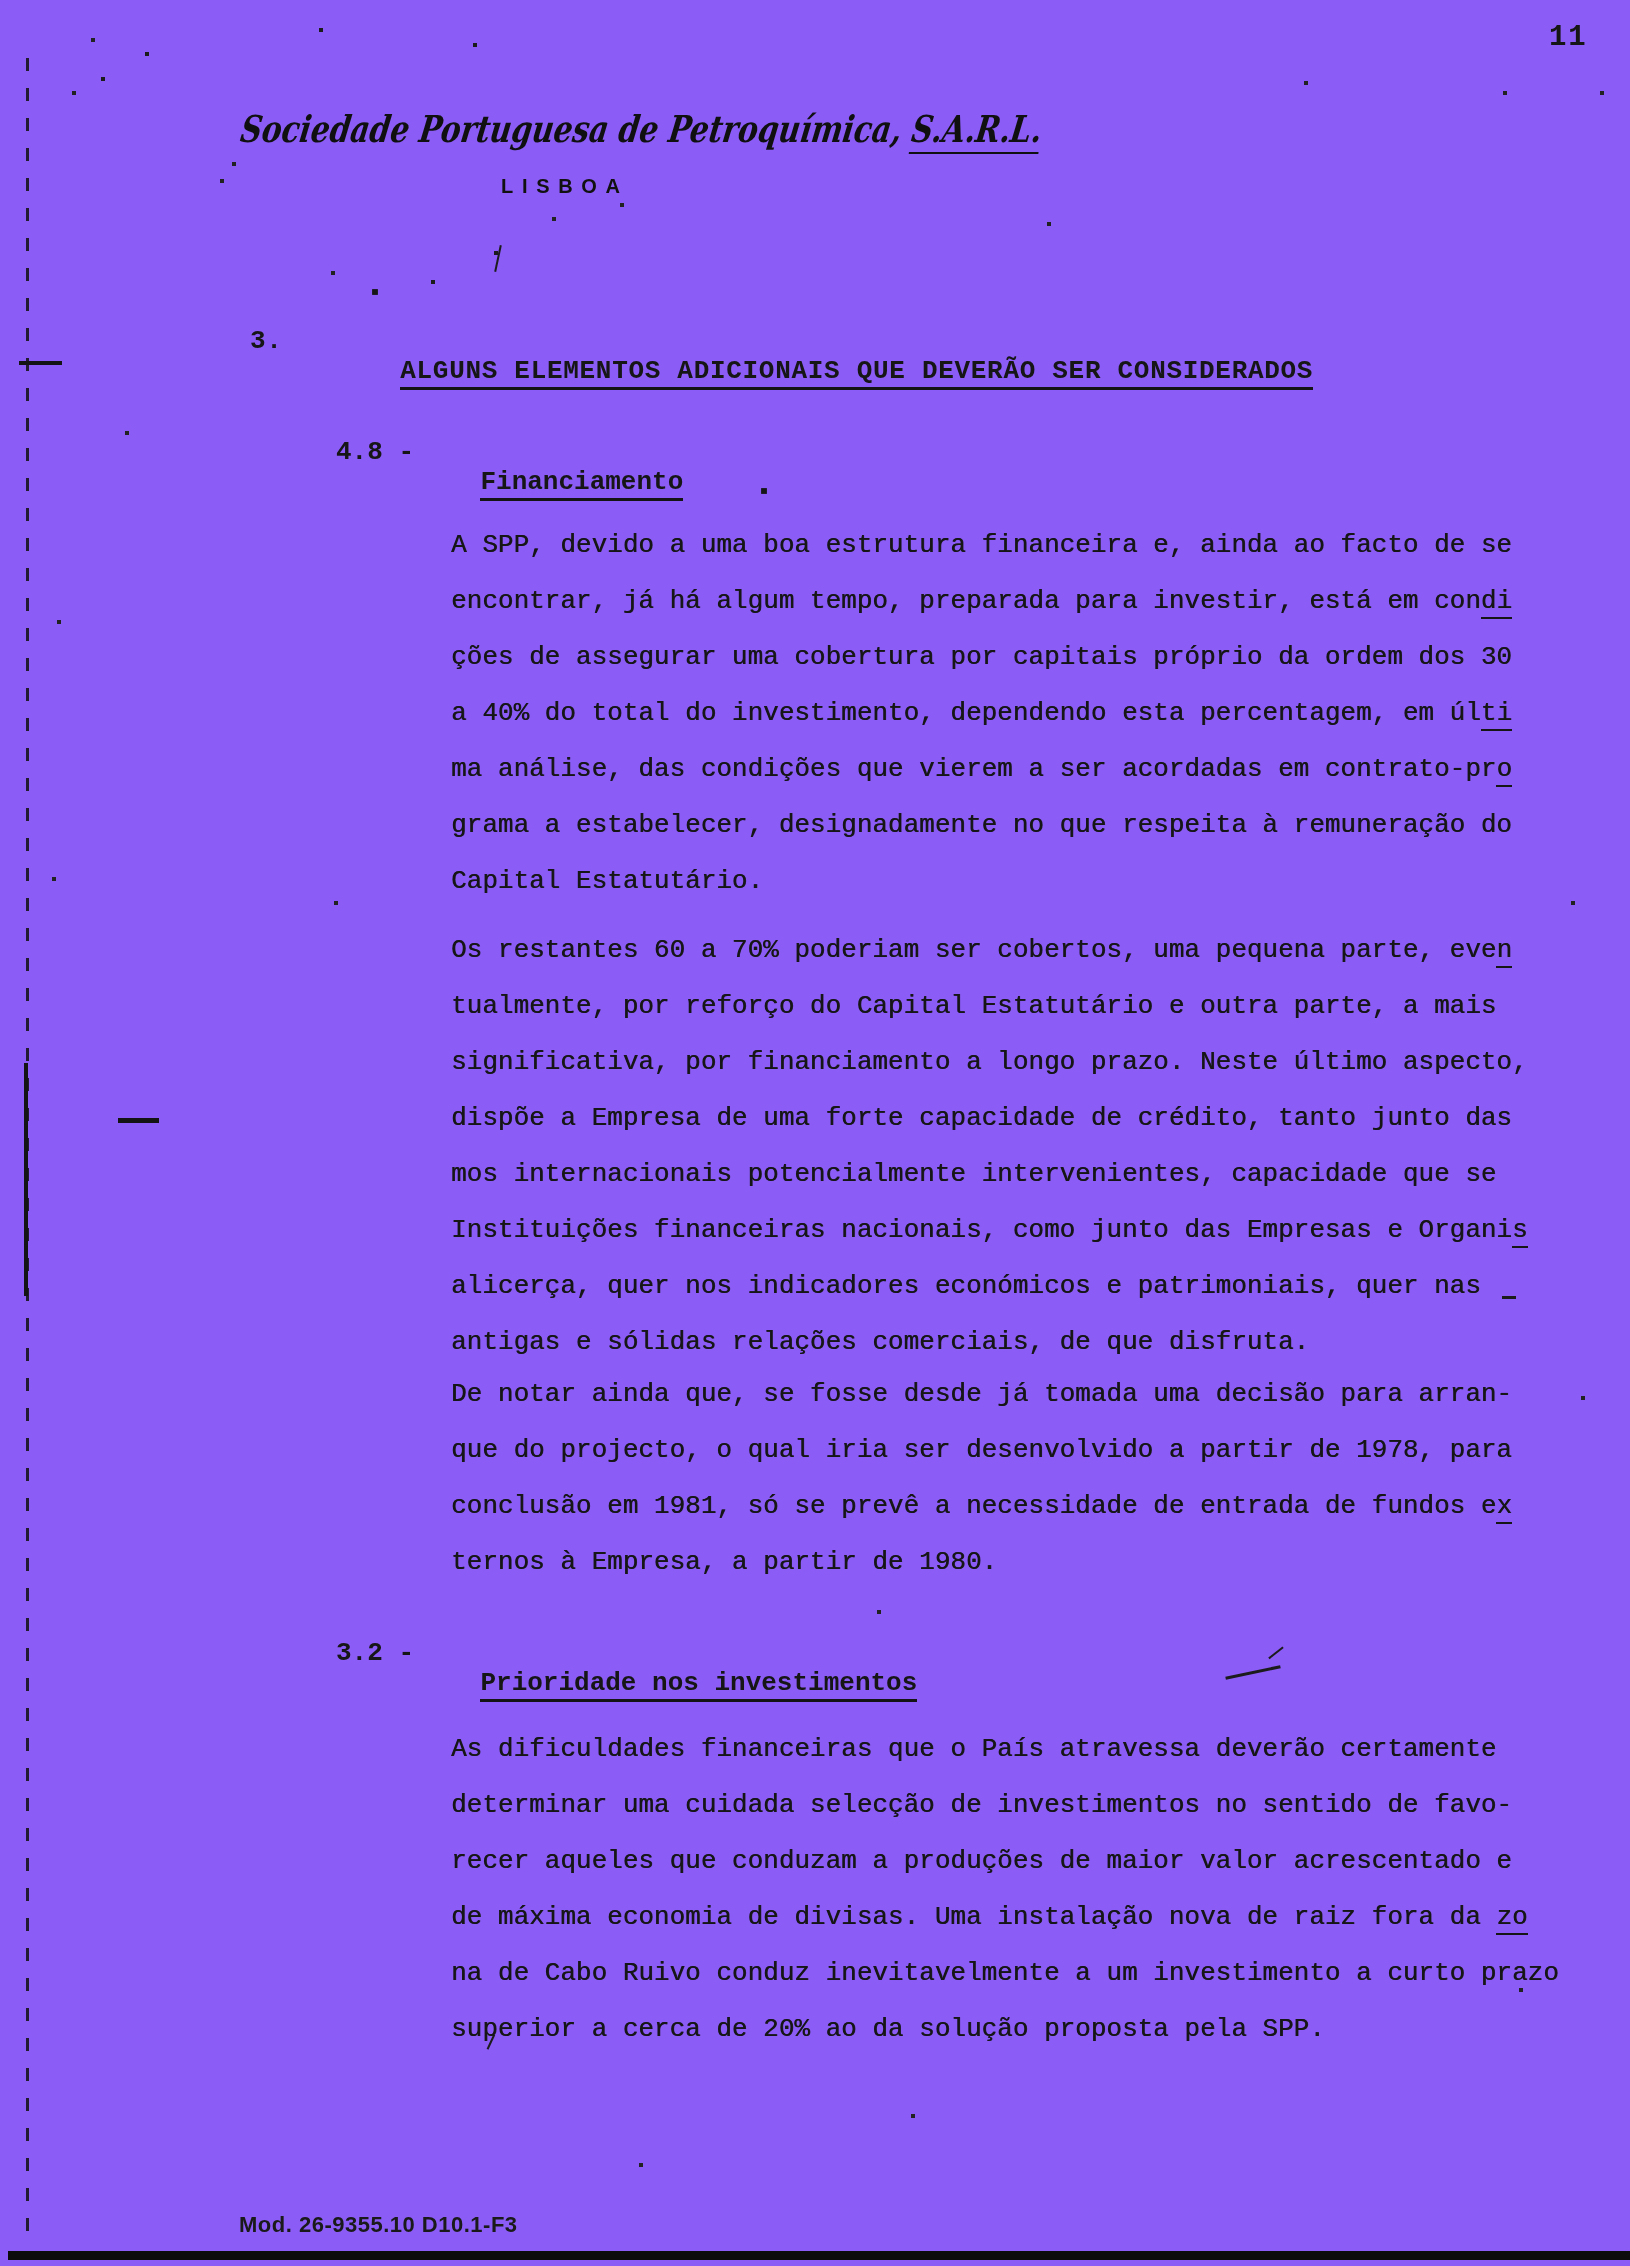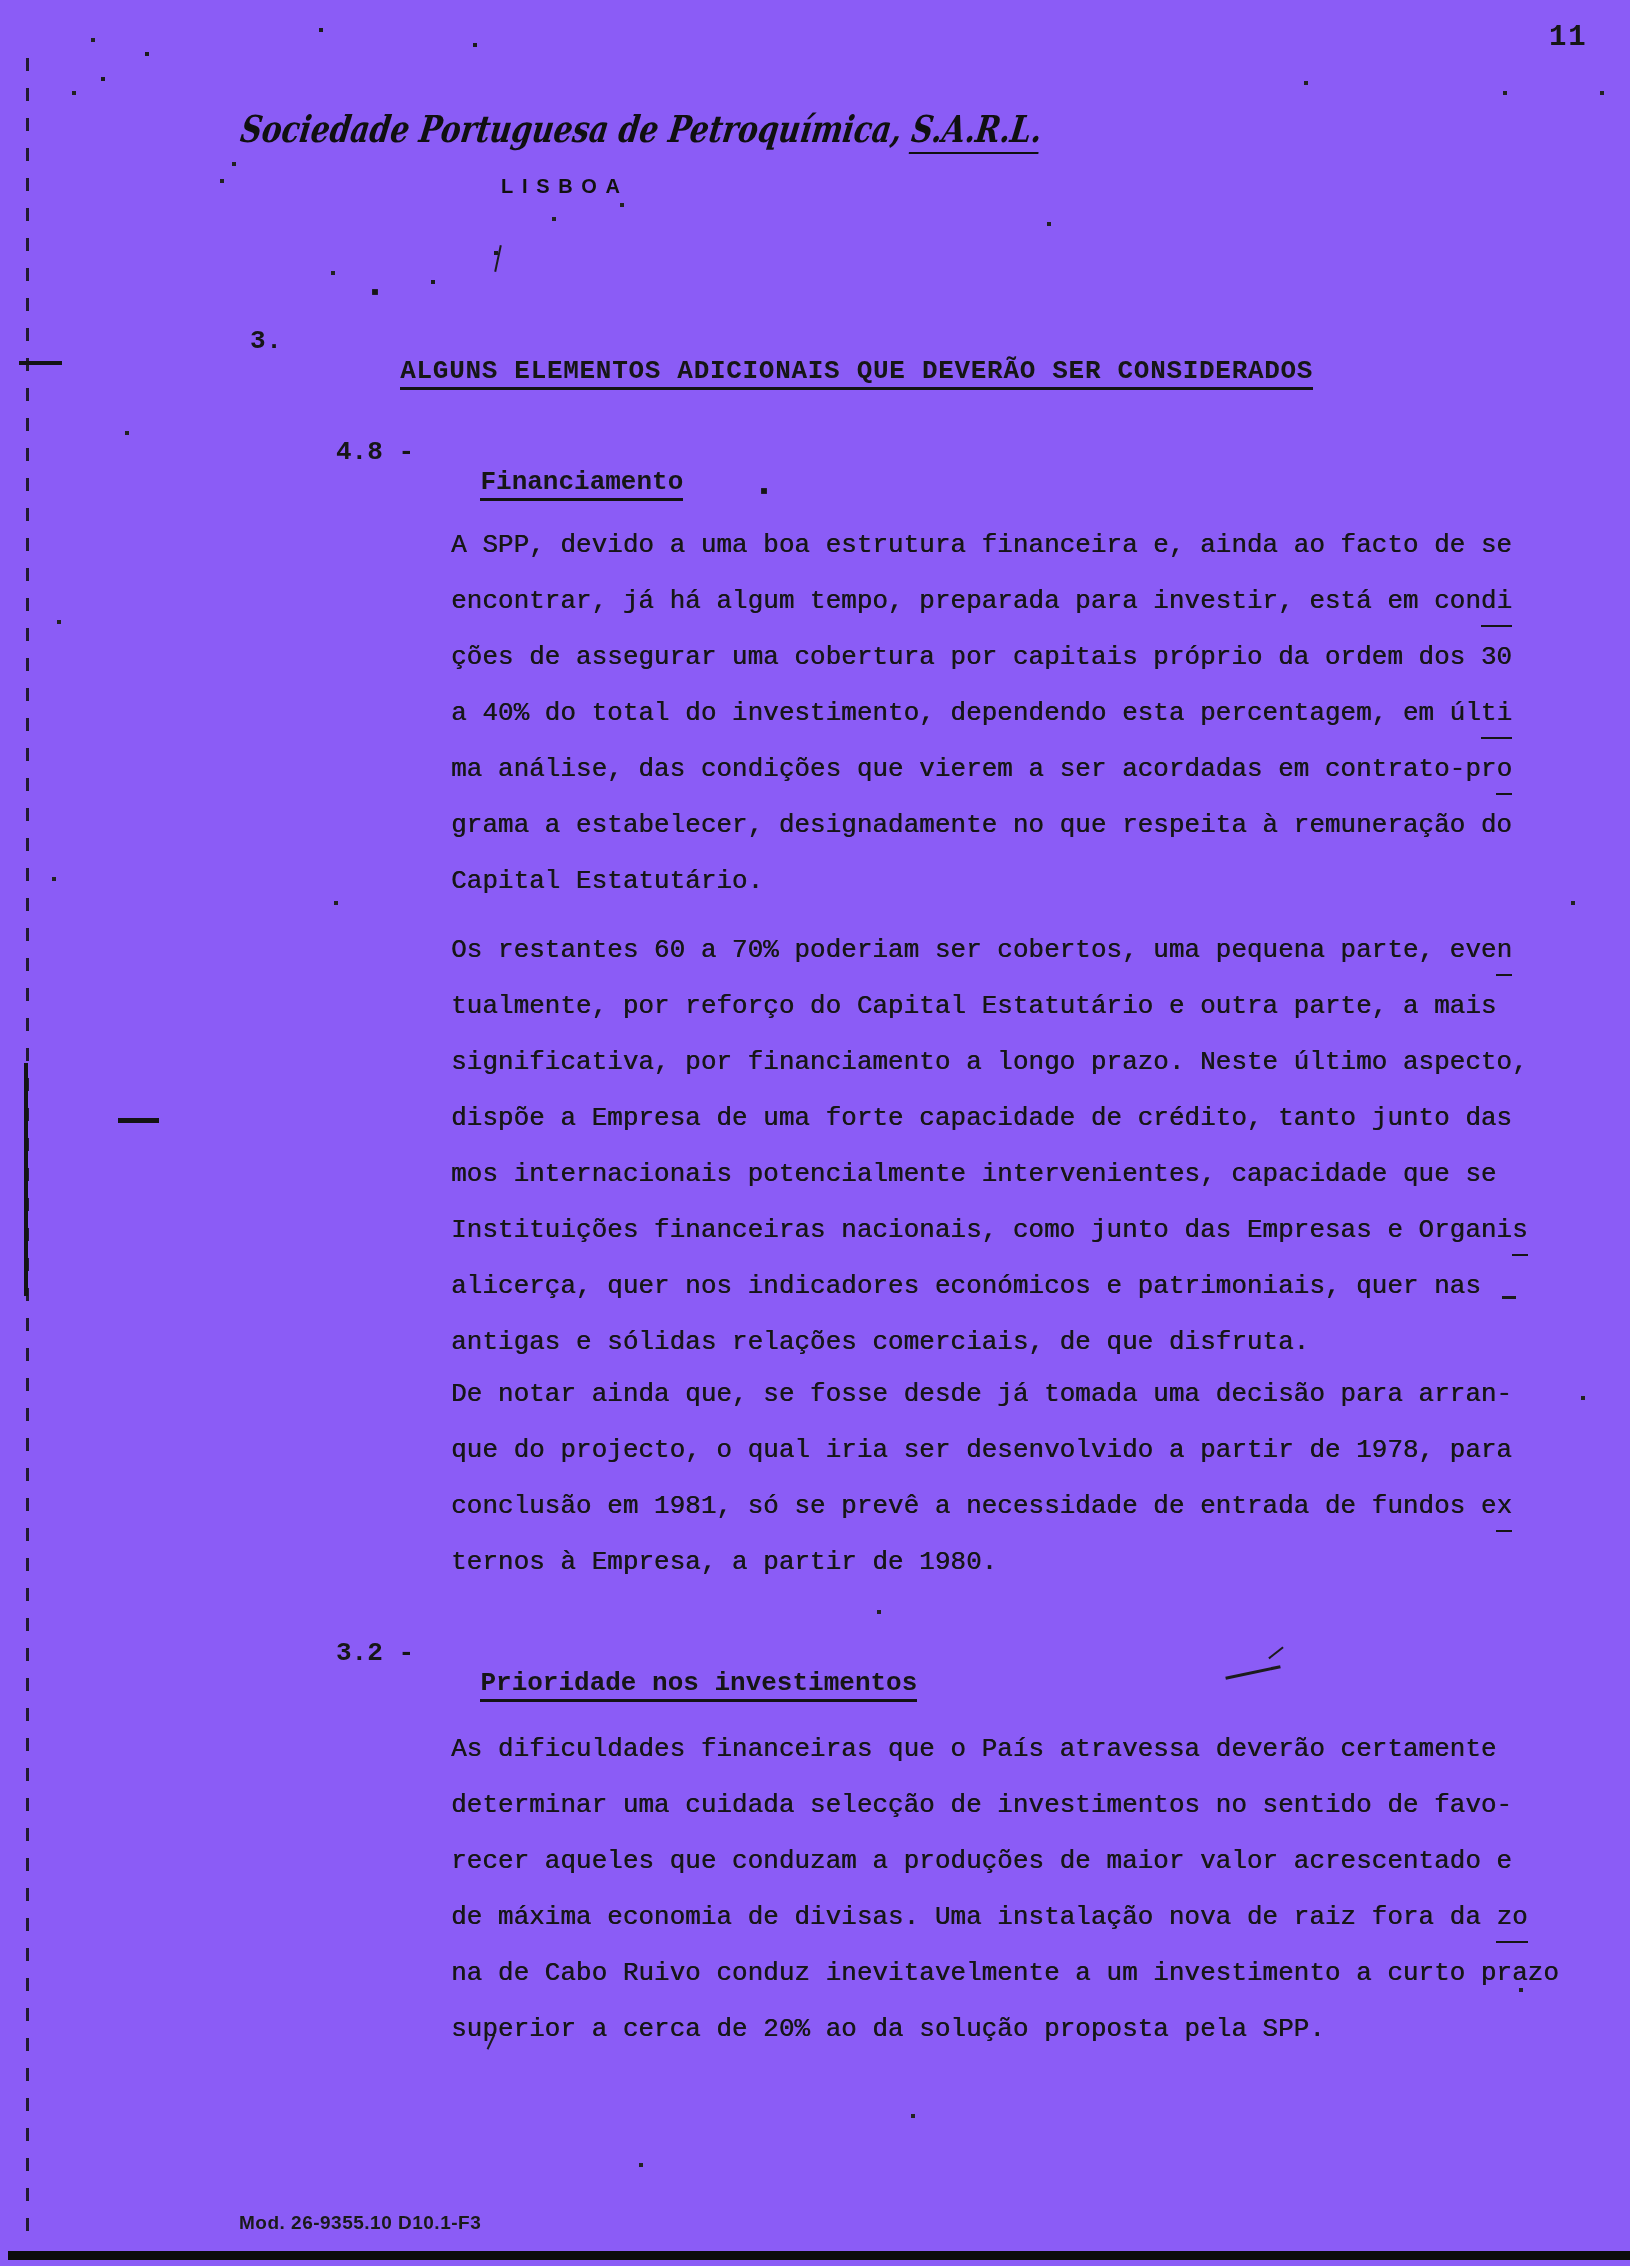--- a/index.html
+++ b/index.html
@@ -36,27 +36,27 @@
   #sec3{left:250px;top:326px;letter-spacing:0.7px;}
   #sec3 .ttl{margin-left:85px;}
   #sec31{left:336px;top:437px;}
   #sec31 .ttl{margin-left:82px;}
   #sec32{left:336px;top:1638px;}
   #sec32 .ttl{margin-left:82px;}
   
   .para{position:absolute;left:417px;width:1174px;font-size:26px;margin-left:34px;}
   .para .line{line-height:56px;white-space:pre;
     text-shadow:0.5px 0.2px 0 rgba(22,22,22,.85);}
-  .para .cont{border-bottom:2.9px solid #161616;padding-bottom:9px;}
+  .para .cont{border-bottom:2.9px solid #161616;padding-bottom:1px;}
   #p1{top:517px;} #p2{top:922px;} #p3{top:1366px;} #p4{top:1721px;}
   
   .footer-code{
     position:absolute;left:239px;top:2212px;
     font-family:"Liberation Sans","DejaVu Sans",sans-serif;
-    font-size:19px;font-weight:bold;color:#1a1a1a;
+    font-size:22px;font-weight:bold;color:#1a1a1a;
     filter:blur(0.3px);letter-spacing:0.5px;
   }
   
   .left-dash-line{
     position:absolute;left:26px;top:58px;width:2.9px;height:2188px;
     background:repeating-linear-gradient(180deg,
       rgba(15,15,15,.85) 0 12.6px, transparent 12.6px 30px);
   }
   .left-dark-seg{position:absolute;left:24px;top:1063px;width:3.9px;height:233px;background:#141414;}
   .margin-dash-a{position:absolute;left:19.4px;top:361px;width:43px;height:3.9px;background:#141414;}

